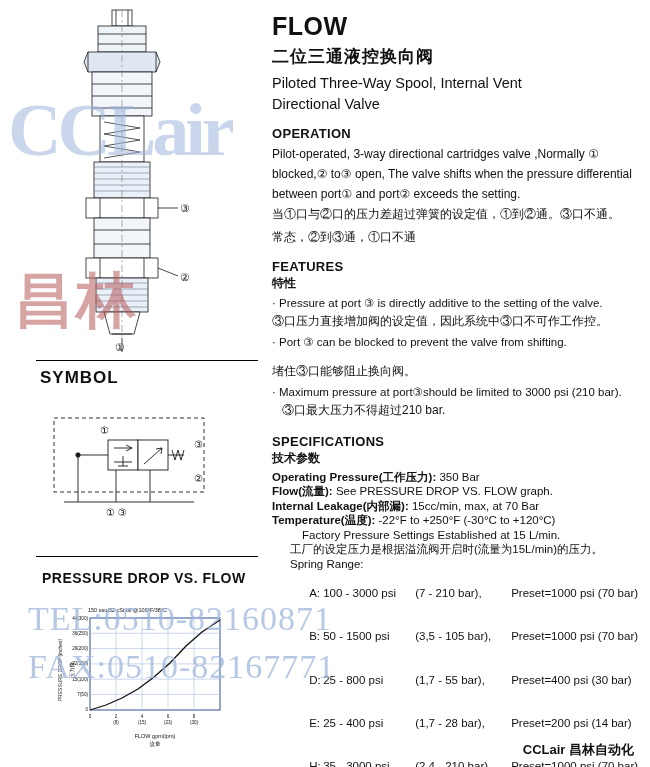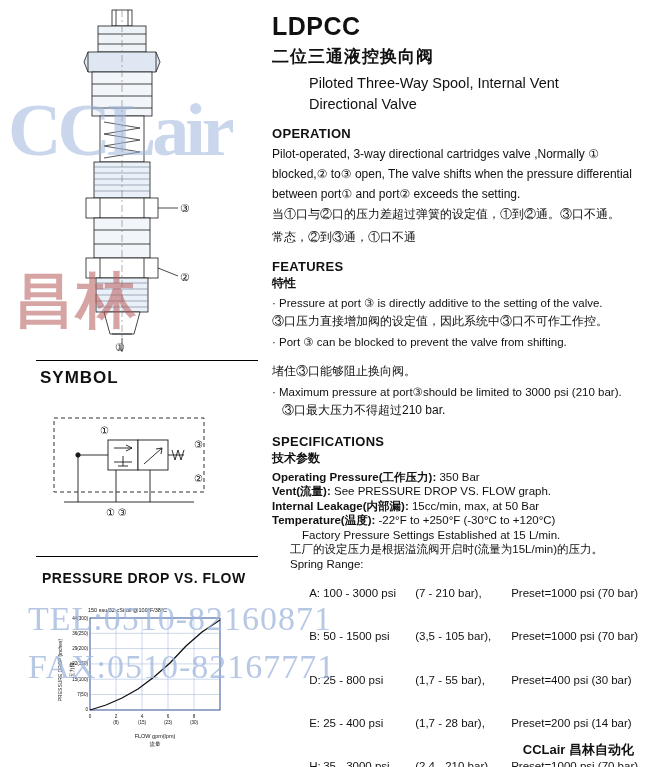--- a/index.html
+++ b/index.html
@@ -46,21 +46,21 @@
 
   .pd-title{
     position:absolute;left:42px;top:570px;font-size:14px;font-weight:bold;letter-spacing:.5px;
   }
   .chart-box{position:absolute;left:44px;top:600px;width:210px;height:150px;}
 
   
   .right{position:absolute;left:272px;top:0;width:372px;}
   .brand{font-size:25px;font-weight:bold;letter-spacing:.5px;margin-top:12px;}
   .cn-title{font-size:17px;font-weight:bold;margin-top:4px;letter-spacing:1px;}
-  .en-title{font-size:14.5px;margin-top:6px;line-height:19px;margin-left:37px;}
+  .en-title{font-size:14.5px;margin-top:6px;line-height:19px;}
 
   .sec-head{font-size:13px;font-weight:bold;margin-top:12px;letter-spacing:.3px;}
   .sec-head-cn{font-size:12px;font-weight:bold;margin-top:1px;}
   .body-txt{font-size:12px;line-height:20px;margin-top:3px;}
   .bullet{font-size:11.5px;line-height:14.5px;margin-top:4px;padding-left:8px;text-indent:-8px;}
   .indent{padding-left:10px;}
 
   .spec-line{font-size:11.5px;line-height:14.6px;}
   .spec-line b{font-weight:bold;}
   .spec-ind{padding-left:30px;}
@@ -248,21 +248,21 @@
         <text x="18" y="70" font-family="Liberation Sans" font-size="5" transform="rotate(-90 18 70)" text-anchor="middle" fill="#111">PRESSURE DROP (inches)</text>
         <text x="30" y="70" font-family="Liberation Sans" font-size="5.5" transform="rotate(-90 30 70)" text-anchor="middle" fill="#111">压力降</text>
         <text x="111" y="138" font-family="Liberation Sans" font-size="5.5" text-anchor="middle" fill="#111">FLOW gpm(lpm)</text>
         <text x="111" y="146" font-family="Liberation Sans" font-size="5.5" text-anchor="middle" fill="#111">流量</text>
       </svg>
     </div>
   </div>
 
   <div class="right">
 
-    <div class="brand">LDPCC</div>
+    <div class="brand">FLOW</div>
     <div class="cn-title">二位三通液控换向阀</div>
     <div class="en-title">Piloted Three-Way Spool, Internal Vent</div>
     <div class="en-title" style="margin-top:2px;">Directional Valve</div>
 
     <div class="sec-head">OPERATION</div>
     <div class="body-txt">Pilot-operated, 3-way directional cartridges valve ,Normally ① blocked,② to③ open, The valve shifts when the pressure differential between port① and port② exceeds the setting.</div>
     <div class="body-txt" style="margin-top:0;">当①口与②口的压力差超过弹簧的设定值，①到②通。③口不通。</div>
     <div class="body-txt">常态，②到③通，①口不通</div>
 
     <div class="sec-head">FEATURES</div>
@@ -274,24 +274,24 @@
     <div class="bullet">· Maximum pressure at port③should be limited to 3000 psi (210 bar).</div>
     <div class="body-txt indent" style="margin-top:0;">③口最大压力不得超过210 bar.</div>
 
     <div class="sec-head" style="margin-top:14px;">SPECIFICATIONS</div>
     <div class="sec-head-cn">技术参数</div>
 
     <div class="spec-line" style="margin-top:3px;">
       <b>Operating Pressure(工作压力): </b><span>350 Bar</span>
     </div>
     <div class="spec-line">
-      <b>Vent(流量): </b><span>See PRESSURE DROP VS. FLOW graph.</span>
+      <b>Flow(流量): </b><span>See PRESSURE DROP VS. FLOW graph.</span>
     </div>
     <div class="spec-line">
-      <b>Internal Leakage(内部漏): </b><span>15cc/min, max, at 50 Bar</span>
+      <b>Internal Leakage(内部漏): </b><span>15cc/min, max, at 70 Bar</span>
     </div>
     <div class="spec-line">
       <b>Temperature(温度): </b><span>-22°F to +250°F (-30°C to +120°C)</span>
     </div>
 
     <div class="spec-line spec-ind">Factory Pressure Settings Established at 15 L/min.</div>
     <div class="spec-line spec-ind2">工厂的设定压力是根据溢流阀开启时(流量为15L/min)的压力。</div>
     <div class="spec-line spec-ind2">Spring Range:</div>
 
     <div class="spring-row">

